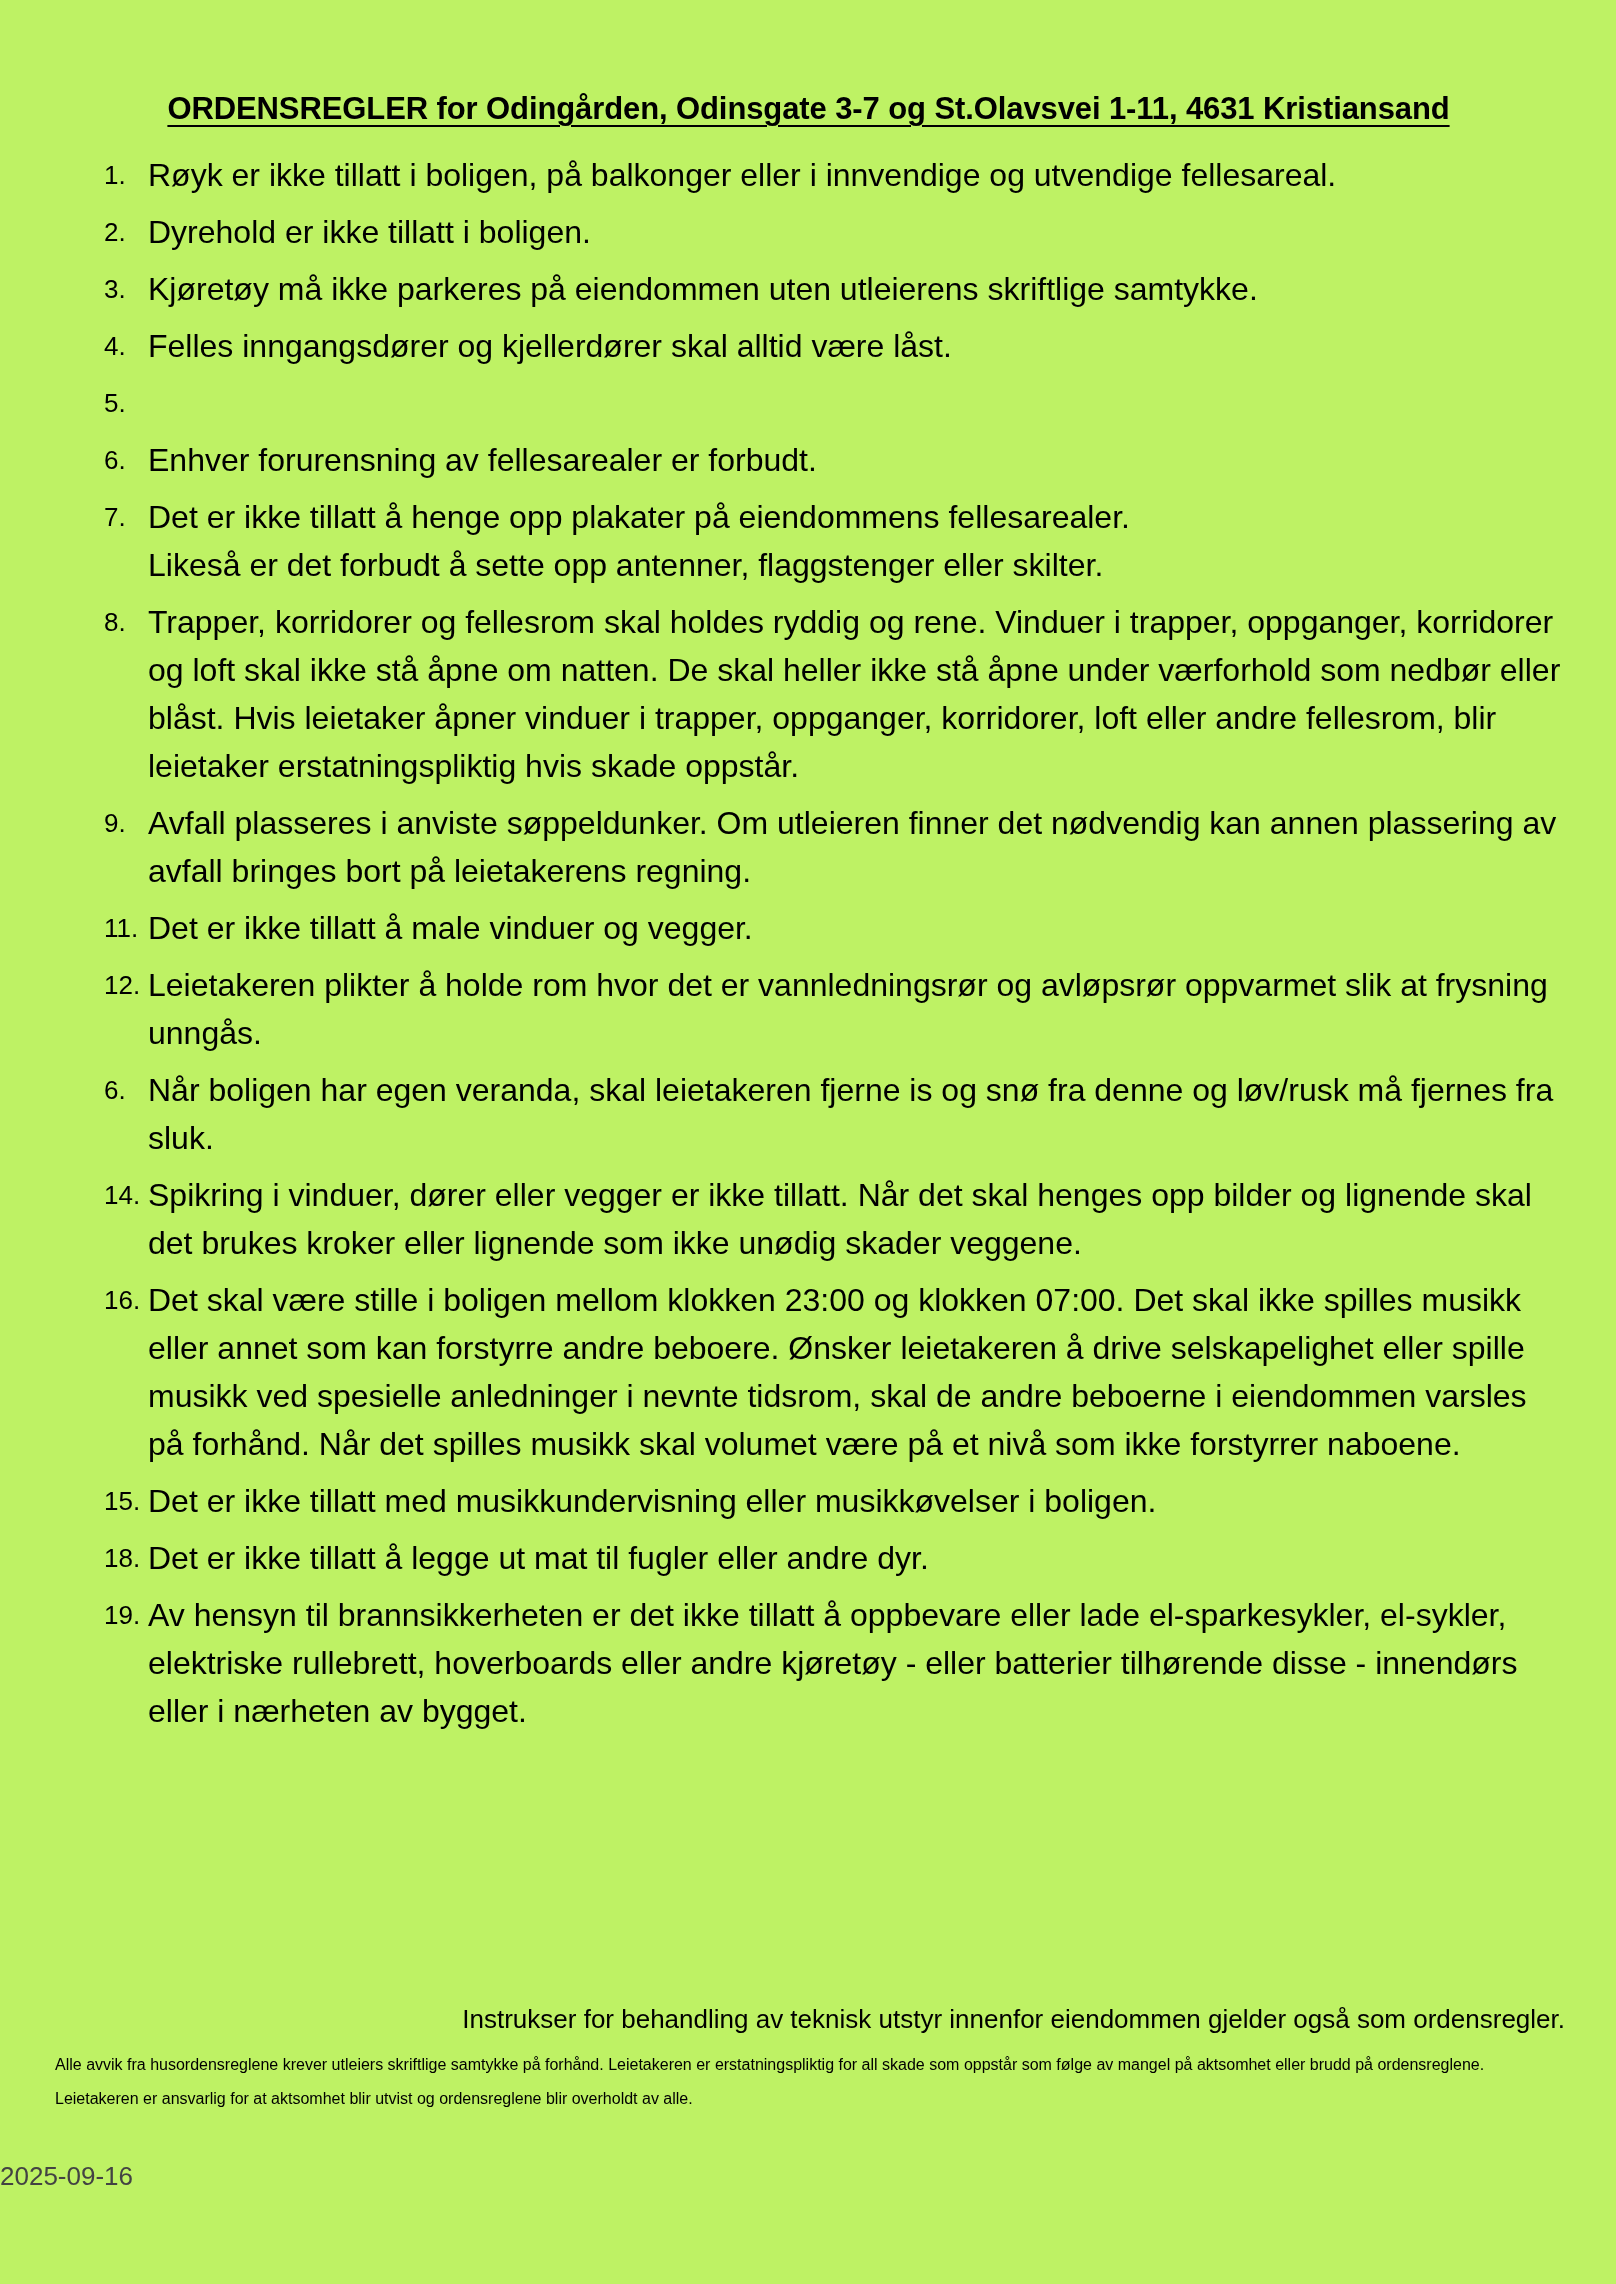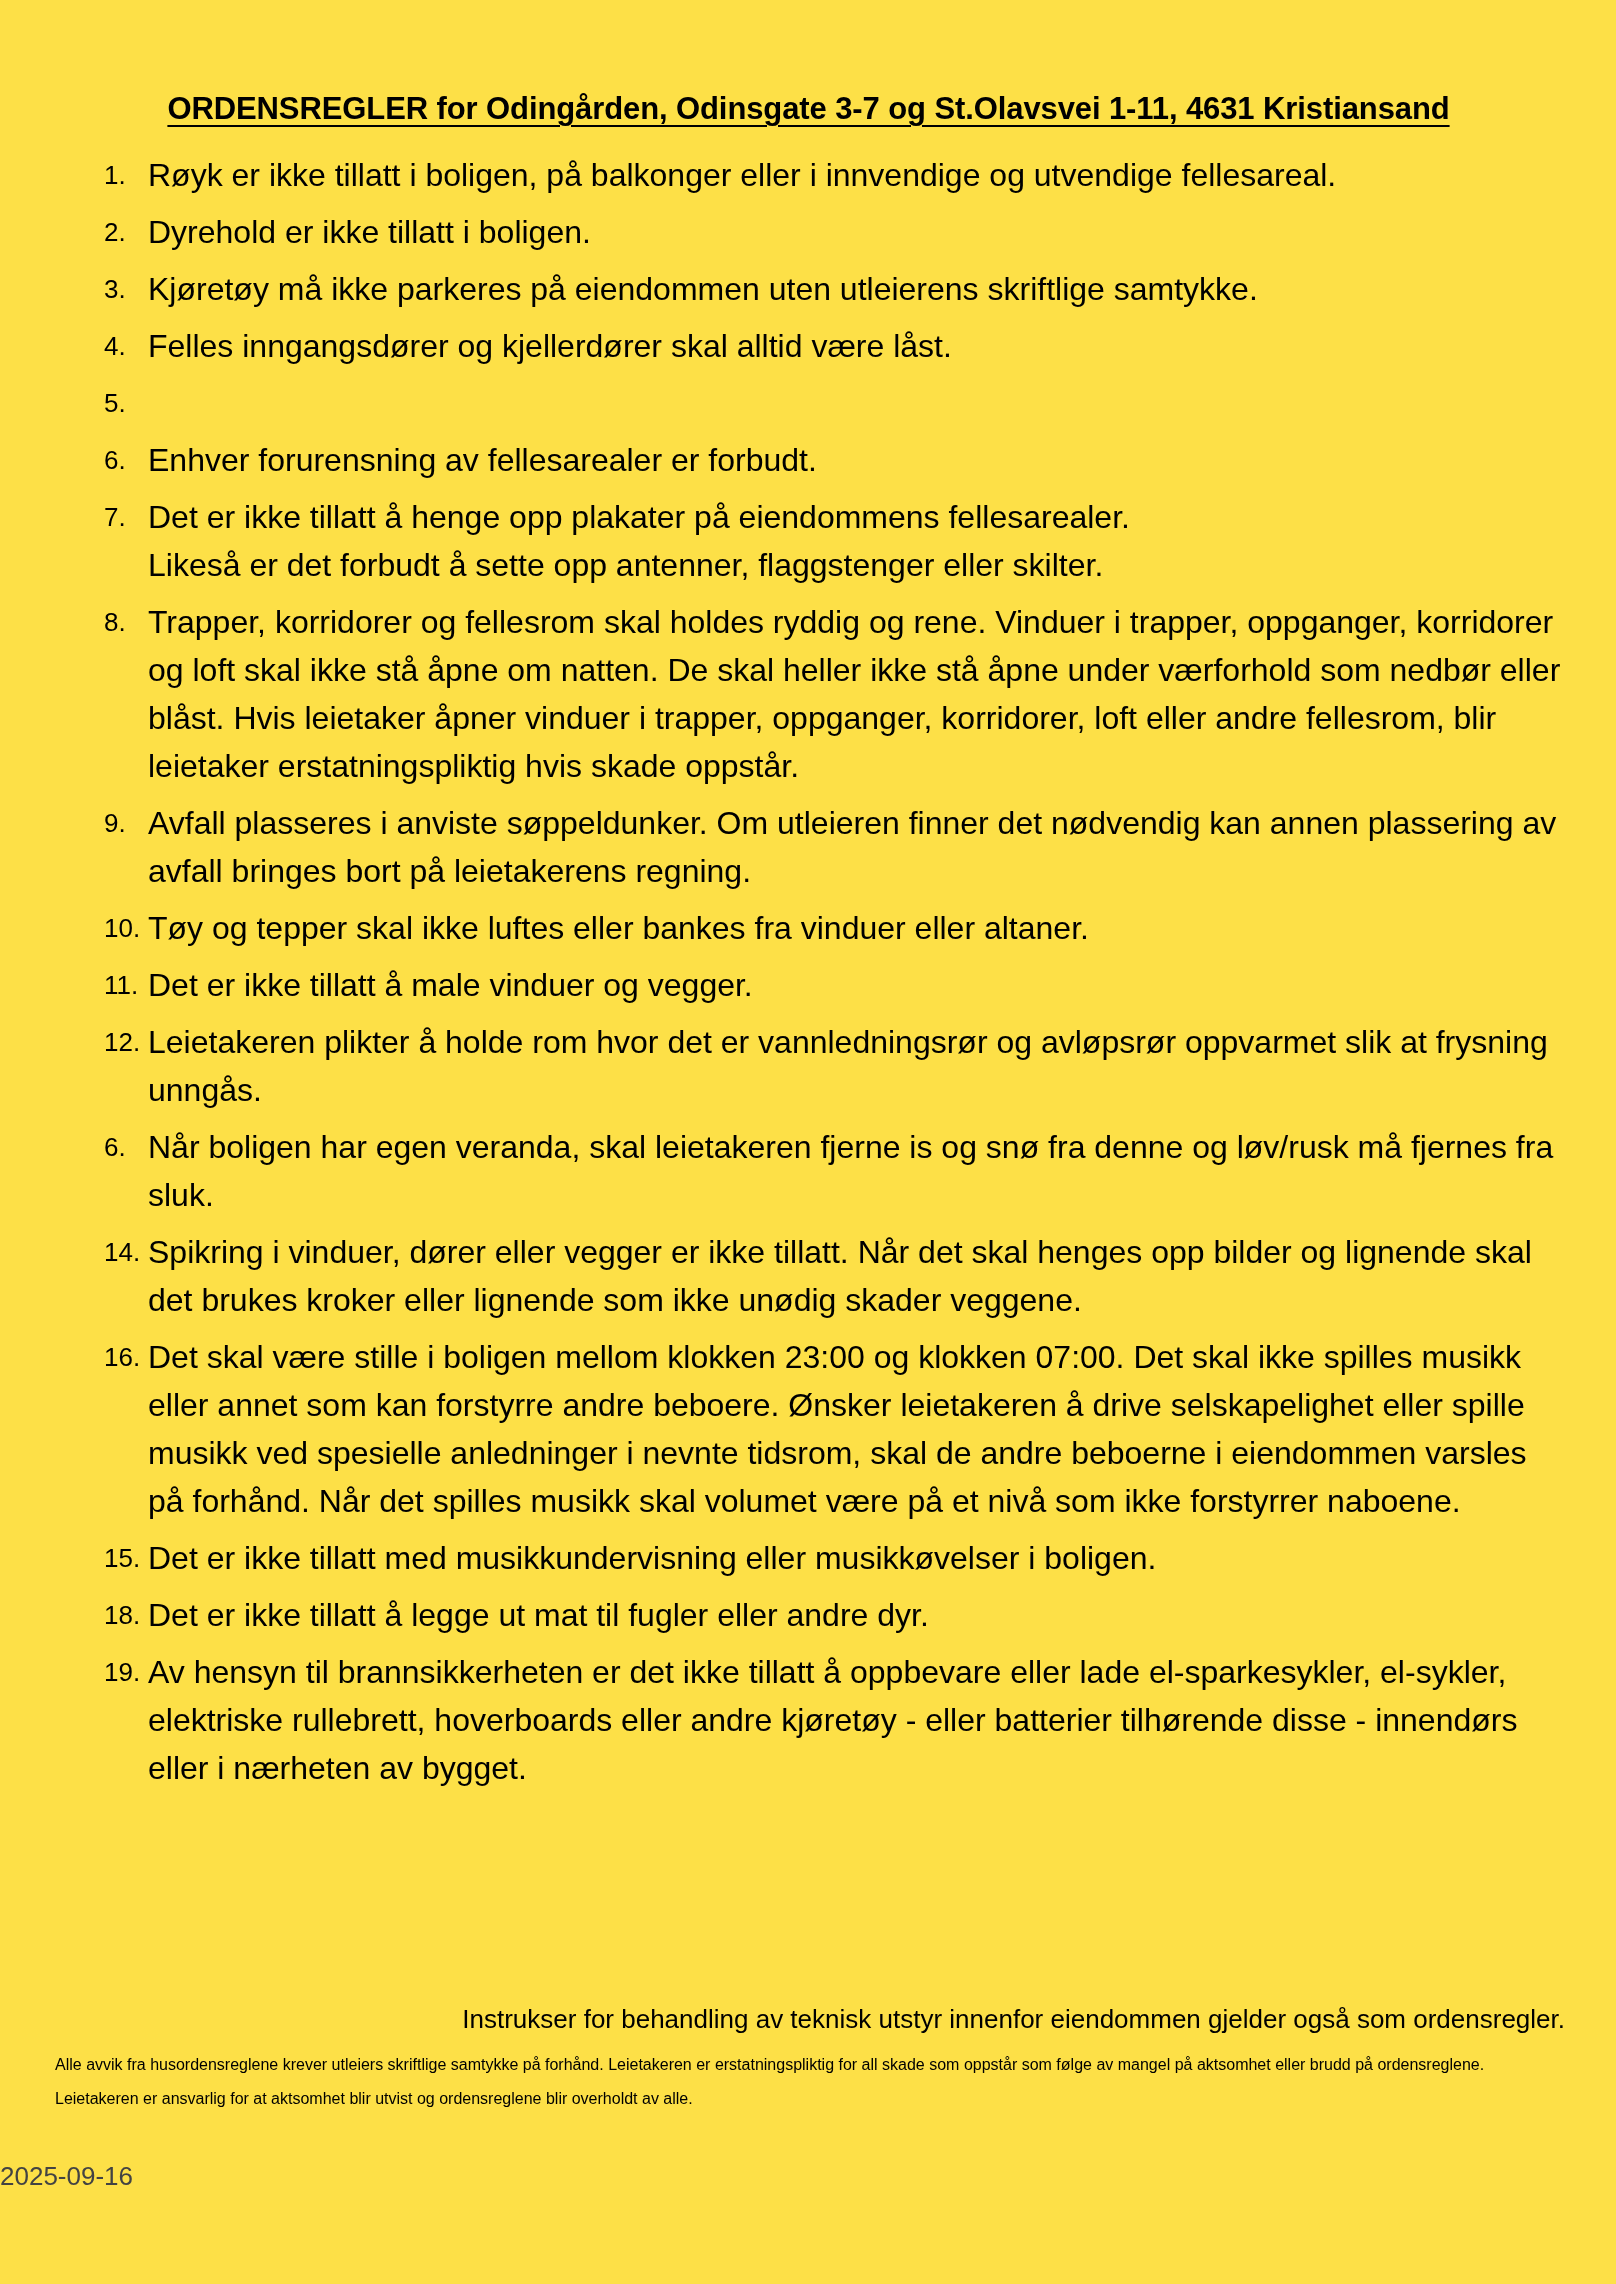--- a/index.html
+++ b/index.html
@@ -9,21 +9,21 @@
     background: #ffffff;
   }
   body {
     font-family: "Liberation Sans", sans-serif;
     color: #000000;
   }
   .page {
     position: relative;
     width: 1617px;
     height: 2284px;
-    background: #fde047;
+    background: #bef264;
     box-sizing: border-box;
     padding: 0;
     overflow: hidden;
   }
 
   
   .doc-title {
     position: absolute;
     top: 70px;
     left: 0;
@@ -160,26 +160,20 @@
           <p>Trapper, korridorer og fellesrom skal holdes ryddig og rene. Vinduer i trapper, oppganger, korridorer og loft skal ikke stå åpne om natten. De skal heller ikke stå åpne under værforhold som nedbør eller blåst. Hvis leietaker åpner vinduer i trapper, oppganger, korridorer, loft eller andre fellesrom, blir leietaker erstatningspliktig hvis skade oppstår.</p>
         </div>
       </li>
       <li class="rule">
         <span class="num">9.</span>
         <div class="body">
           <p>Avfall plasseres i anviste søppeldunker. Om utleieren finner det nødvendig kan annen plassering av avfall bringes bort på leietakerens regning.</p>
         </div>
       </li>
       <li class="rule">
-        <span class="num">10.</span>
-        <div class="body">
-          <p>Tøy og tepper skal ikke luftes eller bankes fra vinduer eller altaner.</p>
-        </div>
-      </li>
-      <li class="rule">
         <span class="num">11.</span>
         <div class="body">
           <p>Det er ikke tillatt å male vinduer og vegger.</p>
         </div>
       </li>
       <li class="rule">
         <span class="num">12.</span>
         <div class="body">
           <p>Leietakeren plikter å holde rom hvor det er vannledningsrør og avløpsrør oppvarmet slik at frysning unngås.</p>
         </div>

